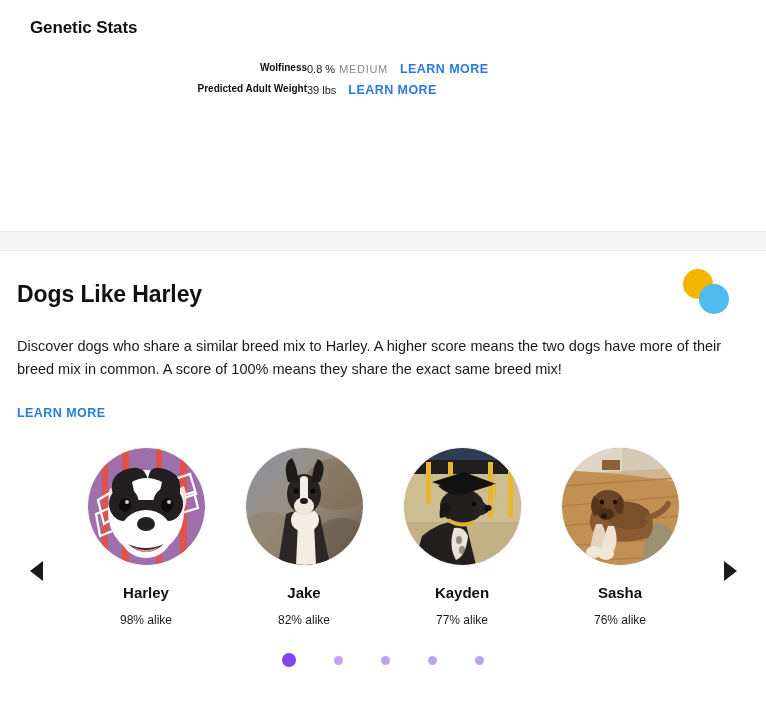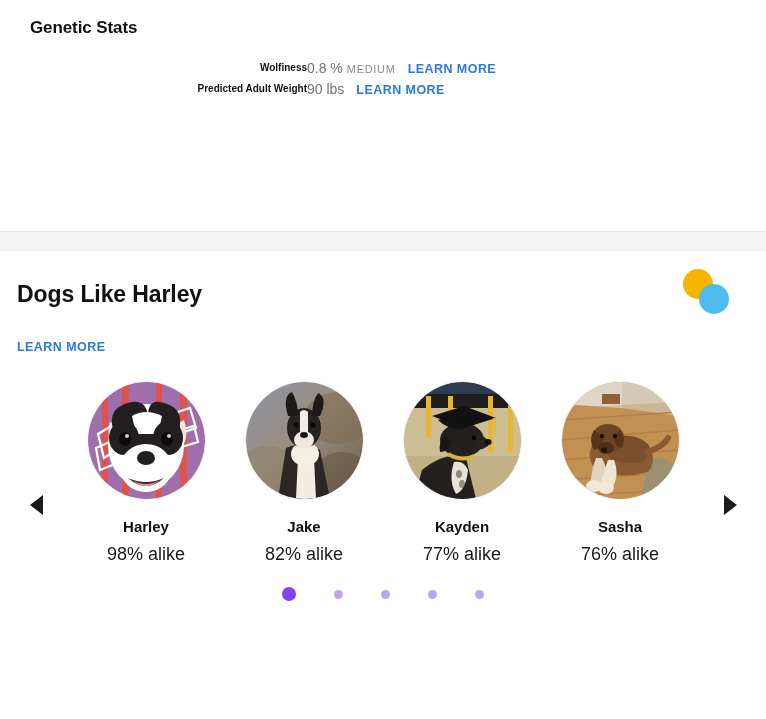--- a/index.html
+++ b/index.html
@@ -52,22 +52,22 @@
   }
 
   .stat-row-value {
     padding-left: 30px;
     line-height: 20px;
     padding-bottom: 20px;
     white-space: nowrap;
   }
 
   .stat-value {
-    font-size: 14px;
-    color: #737373;
+    font-size: 11px;
+    color: #0f172a;
   }
 
   .stat-qualifier {
     font-size: 11px;
     color: #8a8a8a;
     letter-spacing: 0.7px;
     margin-left: 4px;
     text-transform: uppercase;
   }
 
@@ -213,21 +213,21 @@
   .dog-name {
     margin-top: 18px;
     font-size: 15px;
     font-weight: bold;
     color: #111111;
     line-height: 20px;
   }
 
   .dog-score {
     margin-top: 8px;
-    font-size: 18px;
+    font-size: 12px;
     color: #1a1a1a;
     line-height: 19px;
   }
 
   
   .dots {
     margin-top: 22px;
     display: flex;
     align-items: center;
     justify-content: center;
@@ -254,21 +254,21 @@
         <tr>
           <td class="stat-row-label">Wolfiness</td>
           <td class="stat-row-value">
             <span class="stat-value">0.8 %</span><span class="stat-qualifier">MEDIUM</span><a class="learn-more">LEARN MORE</a>
           </td>
         </tr>
 
         <tr>
           <td class="stat-row-label">Predicted Adult Weight</td>
           <td class="stat-row-value">
-            <span class="stat-value">90 lbs</span><a class="learn-more">LEARN MORE</a>
+            <span class="stat-value">39 lbs</span><a class="learn-more">LEARN MORE</a>
           </td>
         </tr>
 
       </tbody>
     </table>
   </section>
 
   <div class="divider-band"></div>
 
   <section class="dogs-panel">
@@ -276,20 +276,21 @@
     <div class="dogs-header">
       <h2 class="dogs-title">Dogs Like Harley</h2>
 
       <div class="venn">
         <span class="circ yellow"></span>
         <span class="circ blue"></span>
         <span class="circ lens"></span>
       </div>
     </div>
 
+    <p class="dogs-desc">Discover dogs who share a similar breed mix to Harley. A higher score means the two dogs have more of their breed mix in common. A score of 100% means they share the exact same breed mix!</p>
 
     <a class="dogs-learn">LEARN MORE</a>
 
     
     <div class="carousel">
 
       <div class="arrow arrow-left">
         <span class="tri tri-left"></span>
       </div>
 

